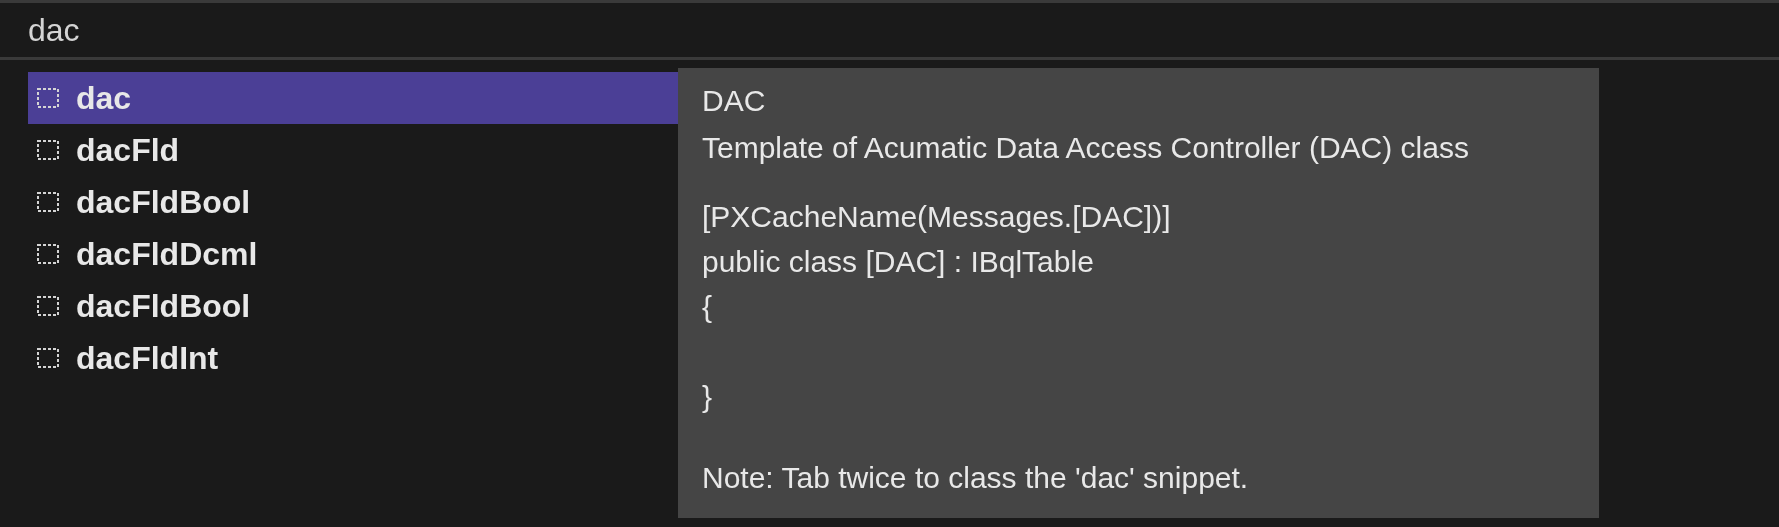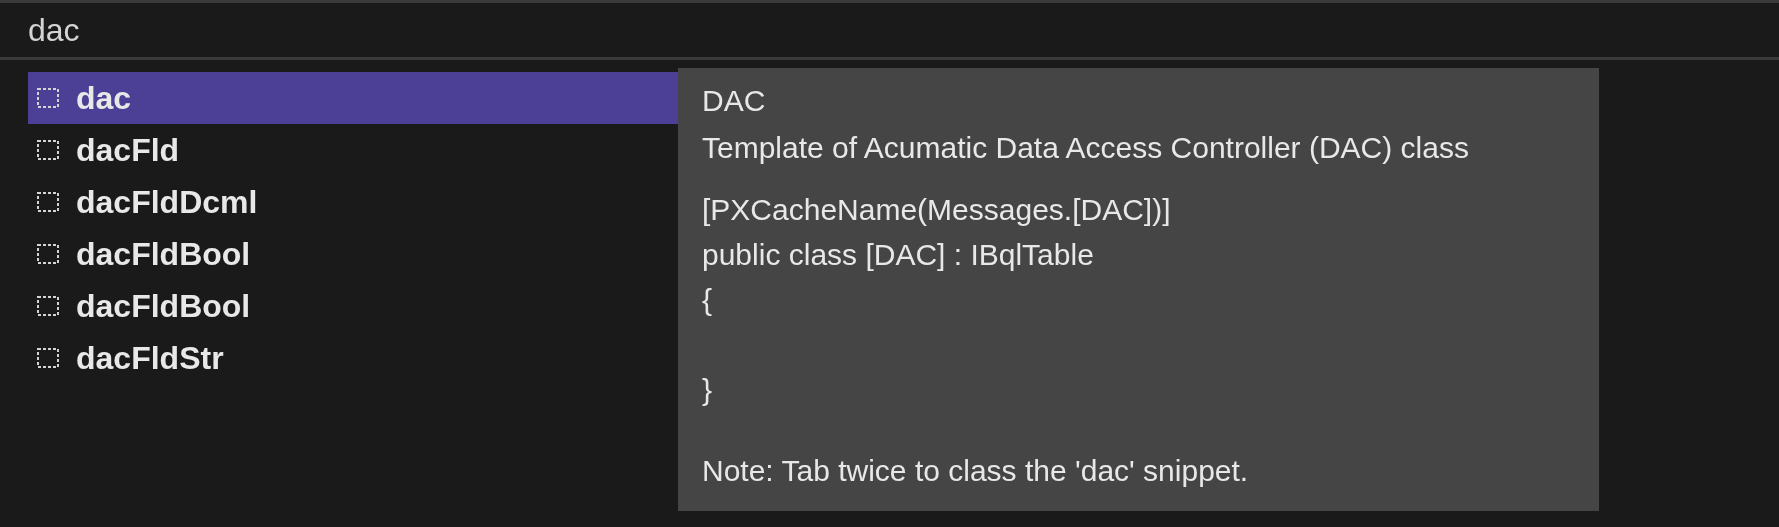--- a/index.html
+++ b/index.html
@@ -72,21 +72,21 @@
       line-height: 1.5;
       margin-left: 0;
       margin-right: 180px;
     }
     .desc-title {
       font-size: 30px;
       margin-bottom: 2px;
     }
     .desc-subtitle {
       font-size: 30px;
-      margin-bottom: 17px;
+      margin-bottom: 24px;
     }
     .desc-code {
       font-size: 30px;
       white-space: pre-line;
       margin-bottom: 36px;
       line-height: 1.5;
     }
     .desc-note {
       font-size: 30px;
     }
@@ -117,48 +117,48 @@
       <span class="snippet-label">
         <span class="bold">dac</span><span class="normal">Fld</span>
       </span>
     </div>
 
     <div class="snippet-item">
       <svg class="snippet-icon" viewBox="0 0 24 24">
         <rect x="2" y="3" width="20" height="18" fill="none" stroke="#d4d4d4" stroke-width="2" stroke-dasharray="3,2"></rect>
       </svg>
       <span class="snippet-label">
+        <span class="bold">dac</span><span class="normal">FldBool</span>
+      </span>
+    </div>
+
+    <div class="snippet-item">
+      <svg class="snippet-icon" viewBox="0 0 24 24">
+        <rect x="2" y="3" width="20" height="18" fill="none" stroke="#d4d4d4" stroke-width="2" stroke-dasharray="3,2"></rect>
+      </svg>
+      <span class="snippet-label">
         <span class="bold">dac</span><span class="normal">FldDcml</span>
       </span>
     </div>
 
     <div class="snippet-item">
       <svg class="snippet-icon" viewBox="0 0 24 24">
         <rect x="2" y="3" width="20" height="18" fill="none" stroke="#d4d4d4" stroke-width="2" stroke-dasharray="3,2"></rect>
       </svg>
       <span class="snippet-label">
         <span class="bold">dac</span><span class="normal">FldBool</span>
       </span>
     </div>
 
     <div class="snippet-item">
       <svg class="snippet-icon" viewBox="0 0 24 24">
         <rect x="2" y="3" width="20" height="18" fill="none" stroke="#d4d4d4" stroke-width="2" stroke-dasharray="3,2"></rect>
       </svg>
       <span class="snippet-label">
-        <span class="bold">dac</span><span class="normal">FldBool</span>
-      </span>
-    </div>
-
-    <div class="snippet-item">
-      <svg class="snippet-icon" viewBox="0 0 24 24">
-        <rect x="2" y="3" width="20" height="18" fill="none" stroke="#d4d4d4" stroke-width="2" stroke-dasharray="3,2"></rect>
-      </svg>
-      <span class="snippet-label">
-        <span class="bold">dac</span><span class="normal">FldStr</span>
+        <span class="bold">dac</span><span class="normal">FldInt</span>
       </span>
     </div>
 
   </div>
 
   <div class="description-panel">
     <div class="desc-title">DAC</div>
     <div class="desc-subtitle">Template of Acumatic Data Access Controller (DAC) class</div>
     <div class="desc-code"><span>[PXCacheName(Messages.[DAC])]</span>
 <span>public class [DAC] : IBqlTable</span>

